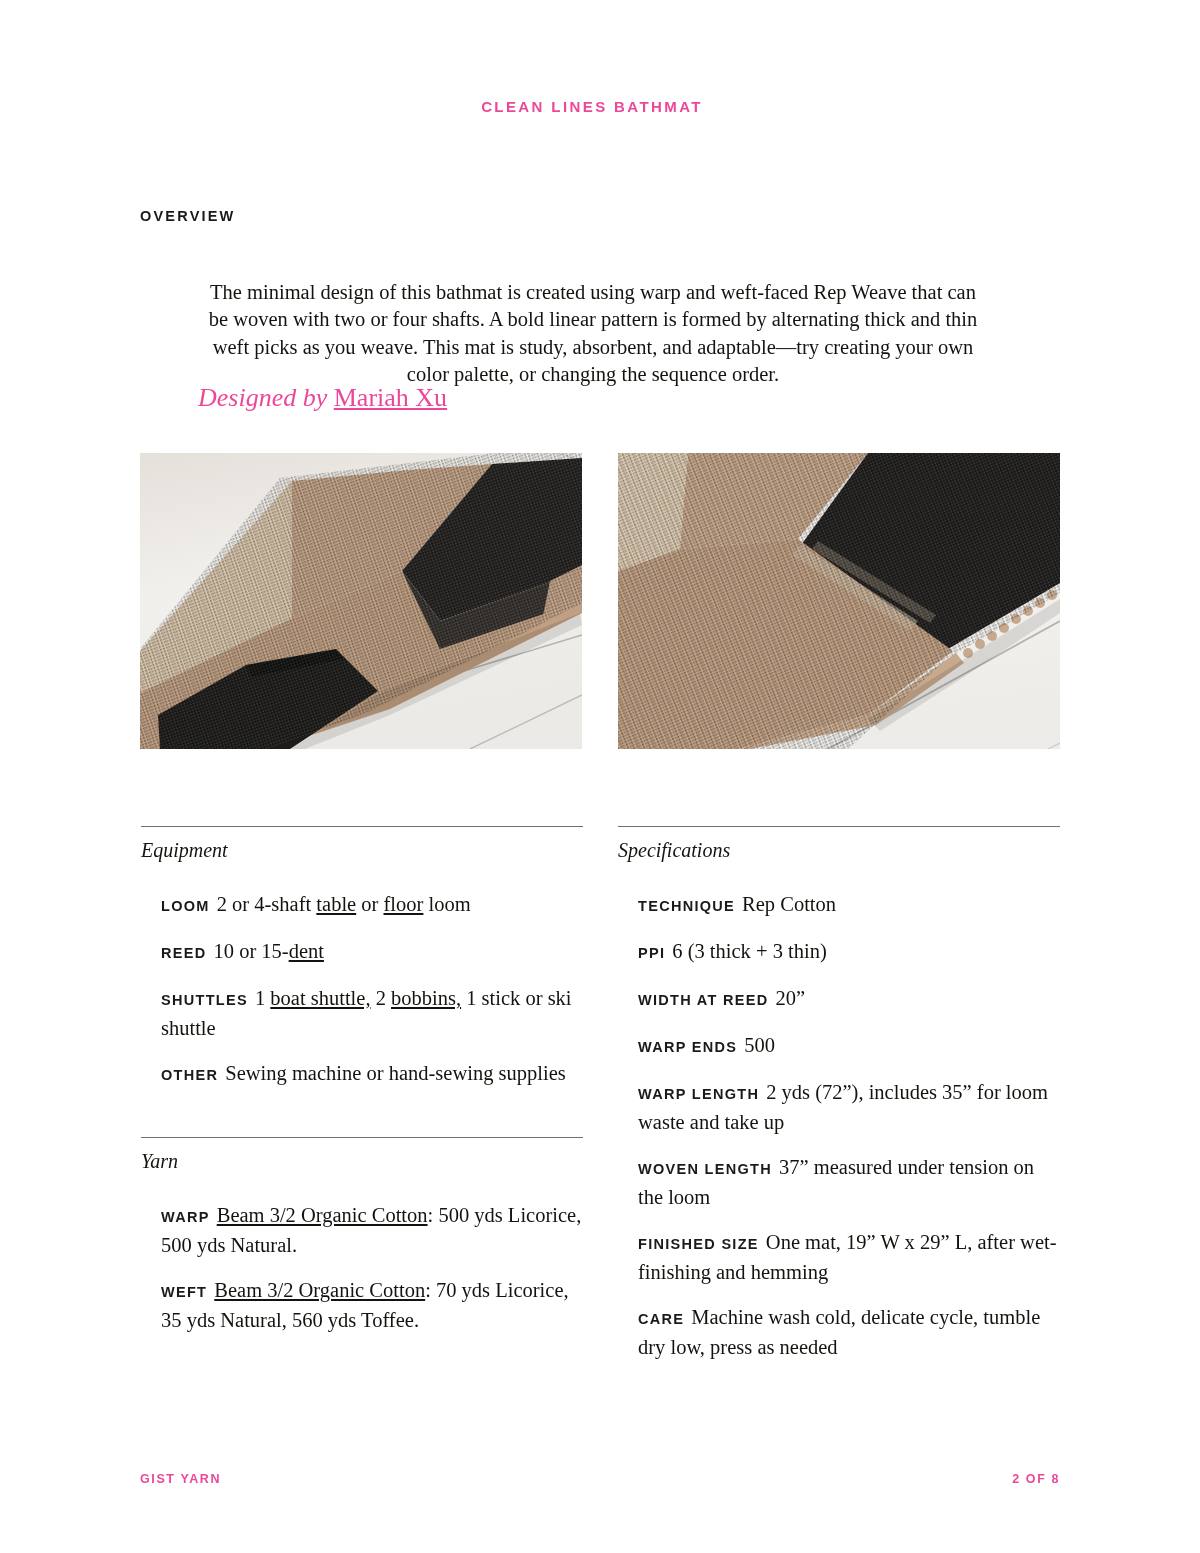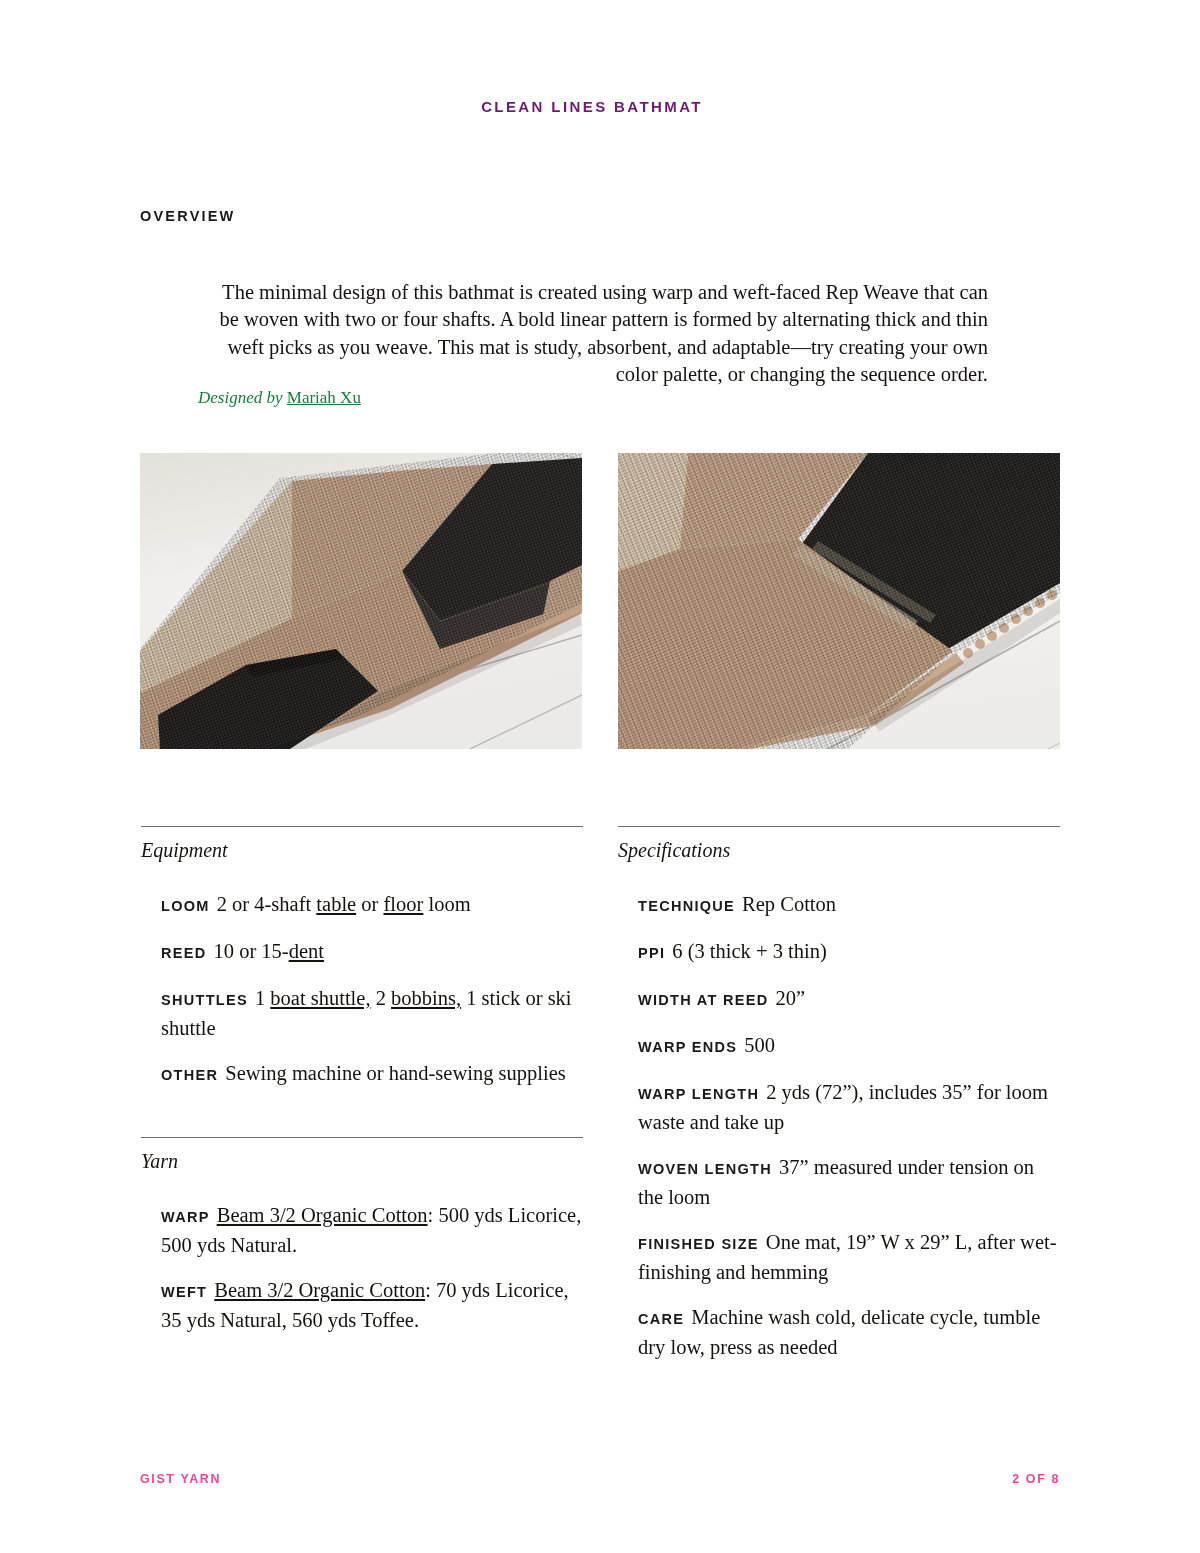--- a/index.html
+++ b/index.html
@@ -21,21 +21,21 @@
   .doc-title {
     position: absolute;
     top: 98px;
     left: 0;
     width: 1184px;
     text-align: center;
     font-family: "Liberation Sans", "DejaVu Sans", sans-serif;
     font-weight: bold;
     font-size: 15px;
     letter-spacing: 2.4px;
-    color: #701a75;
+    color: #ec4899;
   }
 
   
   .section-head {
     position: absolute;
     left: 140px;
     top: 208px;
     font-family: "Liberation Sans", "DejaVu Sans", sans-serif;
     font-weight: bold;
     font-size: 14.5px;
@@ -43,30 +43,30 @@
     color: #1a1a1a;
   }
   .overview-body {
     position: absolute;
     left: 198px;
     top: 258px;
     width: 790px;
     font-size: 20.5px;
     line-height: 27.5px;
     color: #16130f;
-    text-align: right;
+    text-align: center;
     font-family: Liberation Serif, serif;
   }
   .designed-by {
     position: absolute;
     left: 198px;
     top: 384px;
-    font-size: 17px;
+    font-size: 26px;
     line-height: 27px;
-    color: #15803d;
+    color: #ec4899;
   }
   .designed-by .lbl { font-style: italic; }
   .designed-by .name { text-decoration: underline; }
 
   
   .photo {
     position: absolute;
     top: 453px;
     width: 442px;
     height: 296px;

